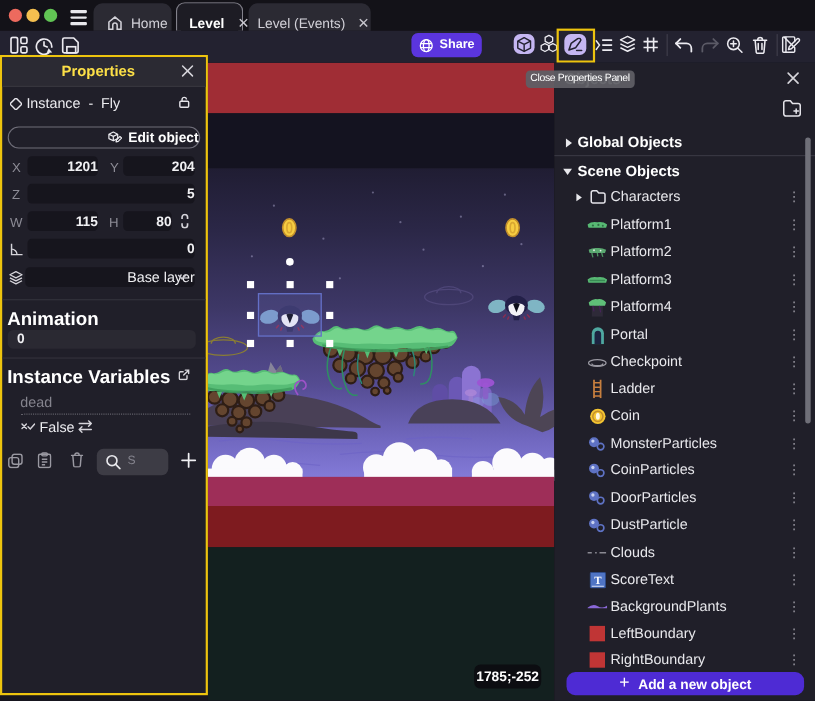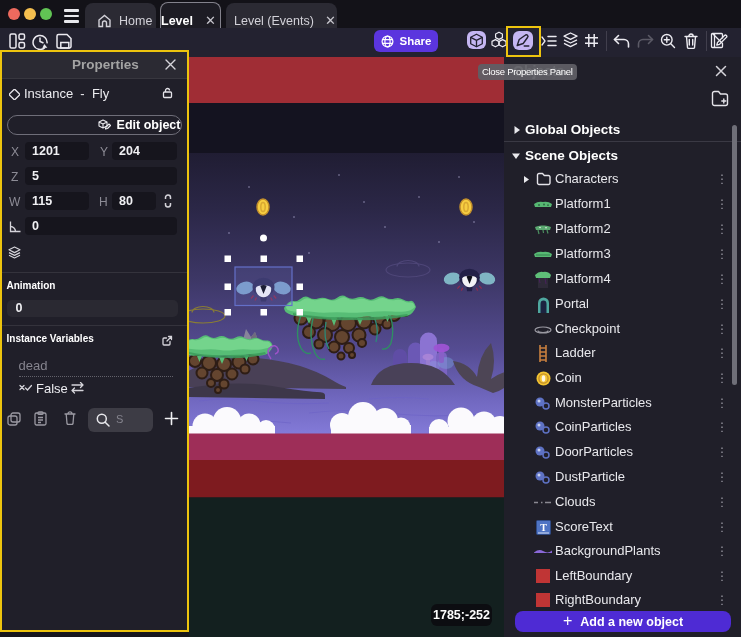--- a/index.html
+++ b/index.html
@@ -22,23 +22,23 @@
     border-radius:6px; color:#fff; display:flex; align-items:center; }
   #shareBtn { left:374px; top:30px; width:64px; height:22px; background:#5b35de;
     border-radius:6px; color:#fff; display:flex; align-items:center; justify-content:center; }
   .chip { background:#c5b6f2; border-radius:6px; }
   
   #lpanel { left:0; top:50px; width:189px; height:582px; background:#201f29;
     border:2px solid #edc40e; color:#e8e8ec; }
   #lphead { left:0; top:0; width:185px; height:27px; background:#2b2a33;
     border-bottom:1px solid #38373f; }
   .inp { position:absolute; background:#16151d; border-radius:4px; height:18px;
-    color:#f0f0f3; font-size:12.5px; font-weight:bold; line-height:18px; padding-left:7px; }
+    color:#f0f0f3; font-size:12.5px; font-weight:bold; line-height:18px; padding-left:7px;text-align:right; }
   .lbl { position:absolute; color:#8d8c96; font-size:12px; }
-  .sechead { position:absolute; color:#fff; font-size:10px; font-weight:bold; }
+  .sechead { position:absolute; color:#fff; font-size:17px; font-weight:bold; }
   
   #rpanel { left:504px; top:57px; width:237px; height:580px; background:#201f29; color:#e8e8ec; }
   .orow { position:absolute; left:0; width:237px; height:25px; }
   .orow .nm { position:absolute; left:51px; top:4px; font-size:13px; color:#e8e8ec; }
   .orow .dots { position:absolute; left:212px; top:5px; color:#9b9aa4; font-size:12px; }
   #addbtn { left:11px; top:554px; width:216px; height:21px; background:#4e2bd4; border-radius:8px;
     color:#fff; font-size:12.5px; font-weight:bold; display:flex; align-items:center; justify-content:center; }
   #tooltip { left:478px; top:64px; height:16px; background:rgba(95,95,101,0.94); padding:0 4px;
     border-radius:4px; color:#fff; font-size:9.5px; letter-spacing:-0.3px; line-height:16px; text-align:center; white-space:nowrap; }
   #coordchip { left:431px; top:604px; width:61px; height:22px; background:#0c0d11; border-radius:6px;
@@ -57,21 +57,21 @@
       <div></div>
       <div></div>
     </div>
   <div class="abs tab" style="left:85px; width:71px;">
     <svg width="15" height="14" viewBox="0 0 15 14" style="margin-left:12px" fill="none" stroke="#d2d1d8" stroke-width="1.4">
       <path d="M2 6 L7.5 1.5 L13 6 V12.5 H9.5 V9 a2 2 0 0 0 -4 0 V12.5 H2 Z"></path>
     </svg>
     <span style="margin-left:7px">Home</span>
   </div>
   <div class="abs tab active" style="left:160px; width:61px;">
-    <span style="margin-left:0">Level</span>
+    <span style="margin-left:11px">Level</span>
     <span class="tabx" style="margin-left:12px">✕</span>
   </div>
   <div class="abs tab" style="left:226px; width:111px;">
     <span style="margin-left:8px">Level (Events)</span>
     <span class="tabx" style="margin-left:11px">✕</span>
   </div>
 
   <div id="toolbar" class="abs"></div>
   <svg class="abs" style="left:9px; top:33px;" width="64" height="17" viewBox="0 0 64 17" fill="none" stroke="#eceaf0" stroke-width="1.5">
     <rect x="1" y="1" width="6" height="14" rx="1.6"></rect>
@@ -512,21 +512,21 @@
       <div style="position:absolute; left:32px; top:5px; width:14px; height:14px; background:#c03535;"></div>
       <span class="nm">RightBoundary</span>
         <span class="dots">⋮</span>
     </div>
     <div style="position:absolute; left:228px; top:68px; width:5px; height:260px; background:#6f6f78; border-radius:3px;"></div>
     <div id="addbtn" class="abs"><span style="font-size:16px; font-weight:normal; margin-right:8px; margin-top:-2px;">+</span> Add a new object</div>
   </div>
 
   <div id="lpanel" class="abs">
     <div id="lphead" class="abs"></div>
-    <div style="position:absolute; left:28px; top:5px; font-size:13.5px; font-weight:bold; color:#a3a3a3;padding-left:42px;">Properties</div>
+    <div style="position:absolute; left:12px; top:5px; font-size:13.5px; font-weight:bold; color:#fde047;padding-left:42px;">Properties</div>
     <svg style="position:absolute; left:163px; top:7px;" width="11" height="11" viewBox="0 0 11 11" stroke="#d5d4da" stroke-width="1.4" stroke-linecap="round">
         <path d="M1 1 L10 10 M10 1 L1 10"></path>
       </svg>
     <svg style="position:absolute; left:6.5px; top:37px;" width="11" height="11" viewBox="0 0 11 11" fill="none" stroke="#e4e3e9" stroke-width="1.3">
         <rect x="1.6" y="1.6" width="7.8" height="7.8" transform="rotate(45 5.5 5.5)"></rect>
       </svg>
     <div style="position:absolute; left:22px; top:34px; font-size:13px; color:#ececf0;">Instance&nbsp; -&nbsp; Fly</div>
     <svg style="position:absolute; left:160px; top:35px;" width="11" height="12" viewBox="0 0 11 12" fill="none" stroke="#e4e3e9" stroke-width="1.3">
       <rect x="1.5" y="5" width="8" height="5.5" rx="1"></rect>
       <path d="M3.5 5 V3.5 a2 2 0 0 1 4 0"></path>
@@ -553,20 +553,25 @@
     </svg>
     <svg style="position:absolute; left:7px; top:168px;" width="13" height="13" viewBox="0 0 13 13" fill="none" stroke="#d5d4da" stroke-width="1.3">
       <path d="M1.5 1.5 V11.5 H11.5"></path>
       <path d="M1.5 6.5 a5 5 0 0 1 5 5"></path>
     </svg>
     <div class="inp" style="left:23px; top:165px; width:152px;">0</div>
     <svg style="position:absolute; left:6px; top:194px;" width="13" height="13" viewBox="0 0 13 13" fill="none" stroke="#d5d4da" stroke-width="1.2" stroke-linejoin="round">
       <path d="M6.5 1 L12 3.8 L6.5 6.6 L1 3.8 Z"></path>
       <path d="M1 6.6 L6.5 9.4 L12 6.6 M1 9.2 L6.5 12 L12 9.2"></path>
     </svg>
+    <div class="inp" style="left:21px; top:191px; width:154px; font-weight:normal; font-size:13px;">Base layer
+      <svg style="position:absolute; right:7px; top:6px;" width="9" height="6" viewBox="0 0 9 6" fill="none" stroke="#c8c7cf" stroke-width="1.4">
+          <path d="M1 1 L4.5 4.5 L8 1"></path>
+        </svg>
+    </div>
     <div style="position:absolute; left:0; top:220px; width:185px; height:1px; background:#34333c;"></div>
     <div class="sechead" style="left:4.5px; top:228px;">Animation</div>
     <div style="position:absolute; left:4.5px; top:248px; width:171px; height:17px; background:#2a2932; border-radius:5px; color:#f0f0f3; font-size:12.5px; font-weight:bold; line-height:17px; padding-left:9px;">0</div>
     <div style="position:absolute; left:0; top:273px; width:185px; height:1px; background:#34333c;"></div>
     <div class="sechead" style="left:4.5px; top:281px;">Instance Variables</div>
     <svg style="position:absolute; left:160px; top:283px;" width="11" height="11" viewBox="0 0 11 11" fill="none" stroke="#d5d4da" stroke-width="1.3" stroke-linecap="round">
       <path d="M8 6.5 V9 a1 1 0 0 1 -1 1 H2 a1 1 0 0 1 -1 -1 V4 a1 1 0 0 1 1 -1 h2.5"></path>
       <path d="M6.5 1.5 H9.5 V4.5 M9.5 1.5 L5 6"></path>
     </svg>
     <div style="position:absolute; left:16.5px; top:306px; width:154px; font-size:13px; color:#85848e; border-bottom:1px dotted #63626b; padding-bottom:3px;">dead</div>

